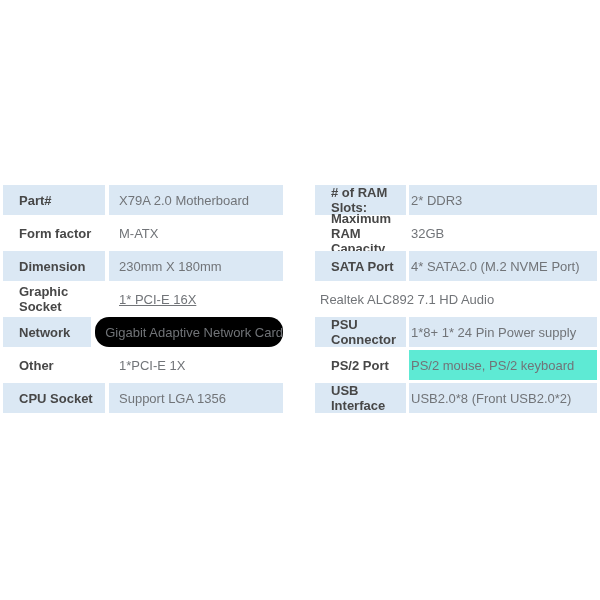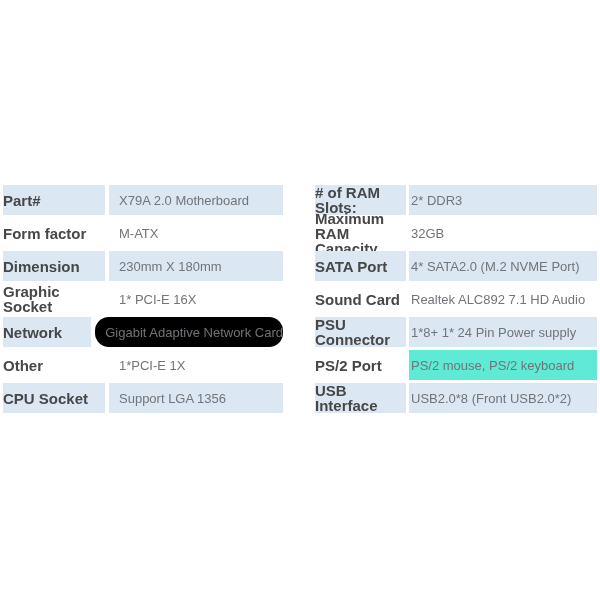--- a/index.html
+++ b/index.html
@@ -29,24 +29,24 @@
     margin-bottom: 3px;
   }
   .cell {
     display: flex;
     align-items: center;
     box-sizing: border-box;
     background: #ffffff;
   }
   .cell.label {
     font-weight: bold;
-    font-size: 15px;
+    font-size: 13px;
     line-height: 15px;
     color: #474747;
-    padding-left: 0;
+    padding-left: 16px;
     padding-right: 4px;
   }
   .cell.value {
     font-size: 13px;
     color: #717478;
     padding-left: 10px;
     white-space: nowrap;
   }
   .spec-table.left  .cell.label { width: 102px; }
   .spec-table.left  .cell.value { flex: 1; }
@@ -76,21 +76,21 @@
       <div class="cell value" style="background: rgb(255, 255, 255);">M-ATX</div>
     </div>
     <div class="row">
       <div class="cell label" style="background: rgb(219, 232, 244);">Dimension</div>
       <div class="colgap"></div>
       <div class="cell value" style="background: rgb(219, 232, 244);">230mm X 180mm</div>
     </div>
     <div class="row">
       <div class="cell label" style="background: rgb(255, 255, 255);">Graphic Socket</div>
       <div class="colgap"></div>
-      <div class="cell value" style="background: rgb(255, 255, 255);">1* PCI-E 16X</div>
+      <div class="cell value" style="background: rgb(255, 255, 255); text-decoration: underline;">1* PCI-E 16X</div>
     </div>
     <div class="row">
       <div class="cell label" style="background: rgb(219, 232, 244); text-align: right;">Network</div>
       <div class="colgap"></div>
       <div class="cell value" style="background: #000000; border-radius: 14px;">Gigabit Adaptive Network Card</div>
     </div>
     <div class="row">
       <div class="cell label" style="background: rgb(255, 255, 255);">Other</div>
       <div class="colgap"></div>
       <div class="cell value" style="background: rgb(255, 255, 255);">1*PCI-E 1X</div>
@@ -112,21 +112,20 @@
       <div class="cell label" style="background: rgb(255, 255, 255);">Maximum RAM Capacity</div>
       <div class="colgap"></div>
       <div class="cell value" style="background: rgb(255, 255, 255);">32GB</div>
     </div>
     <div class="row">
       <div class="cell label" style="background: rgb(219, 232, 244);">SATA Port</div>
       <div class="colgap"></div>
       <div class="cell value" style="background: rgb(219, 232, 244);">4* SATA2.0 (M.2 NVME Port)</div>
     </div>
     <div class="row">
-      <div class="cell label" style="background: rgb(255, 255, 255);">Sound Card</div>
       <div class="colgap"></div>
       <div class="cell value" style="background: rgb(255, 255, 255);">Realtek ALC892 7.1 HD Audio</div>
     </div>
     <div class="row">
       <div class="cell label" style="background: rgb(219, 232, 244);">PSU Connector</div>
       <div class="colgap"></div>
       <div class="cell value" style="background: rgb(219, 232, 244);">1*8+ 1* 24 Pin Power supply</div>
     </div>
     <div class="row">
       <div class="cell label" style="background: rgb(255, 255, 255);">PS/2 Port</div>

